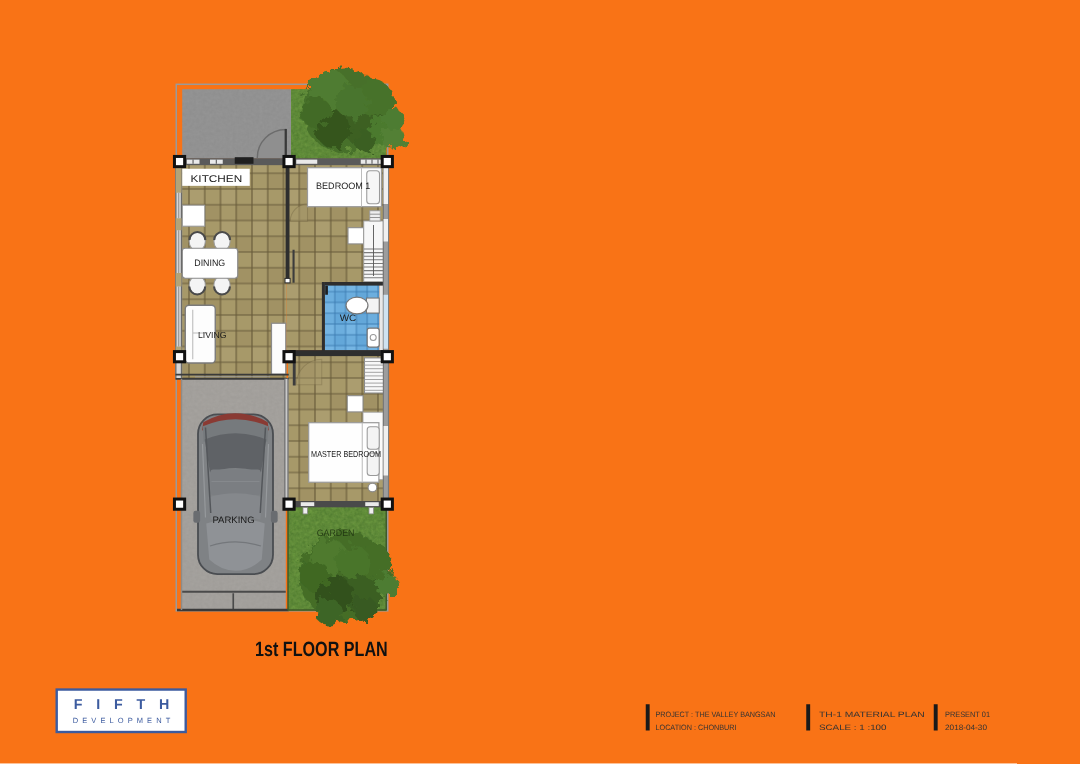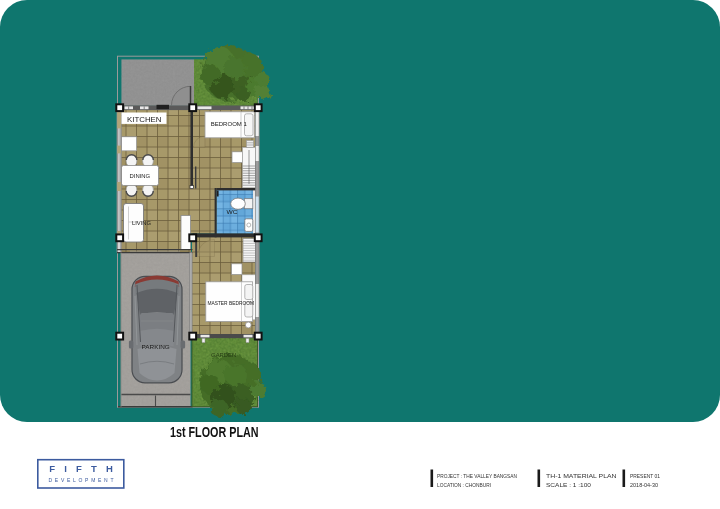--- a/index.html
+++ b/index.html
@@ -1,17 +1,17 @@
 <!DOCTYPE html>
 <html><head>
 <meta charset="utf-8">
 <style>
   html,body{margin:0;padding:0;background:#ffffff;width:720px;height:509px;overflow:hidden;
     font-family:"Liberation Sans", sans-serif;}
-  .page{position:relative;width:720px;height:422px;background:#0f766e;border-radius:27px;}
+  .page{position:relative;width:720px;height:509px;background:#f97316;}
   svg{position:absolute;left:0;top:0;}
   text{font-family:"Liberation Sans", sans-serif;}
 </style>
 </head>
 <body>
 <div class="page">
 <svg width="720" height="509" viewBox="0 0 720 509" xmlns="http://www.w3.org/2000/svg">
 <defs>
   <pattern id="tiles" width="21" height="21" patternUnits="userSpaceOnUse">
     <rect width="21" height="21" fill="#a79969"></rect>

